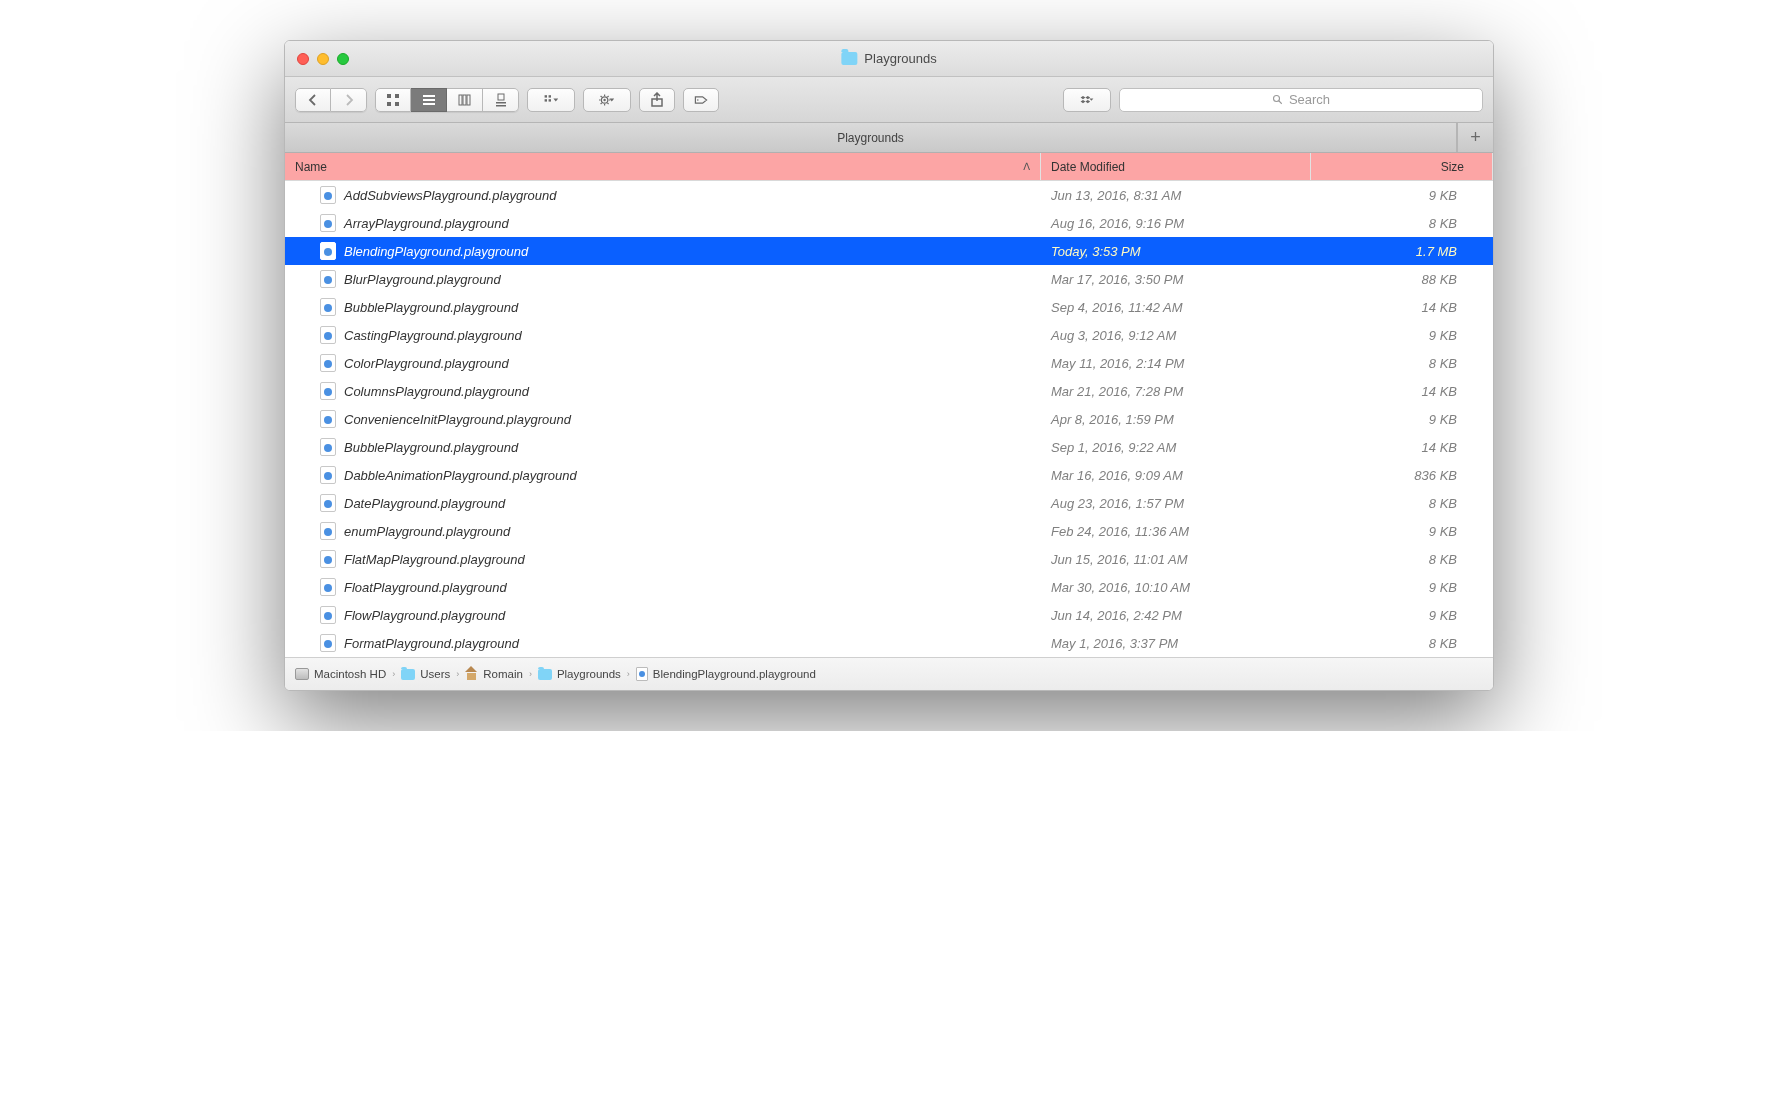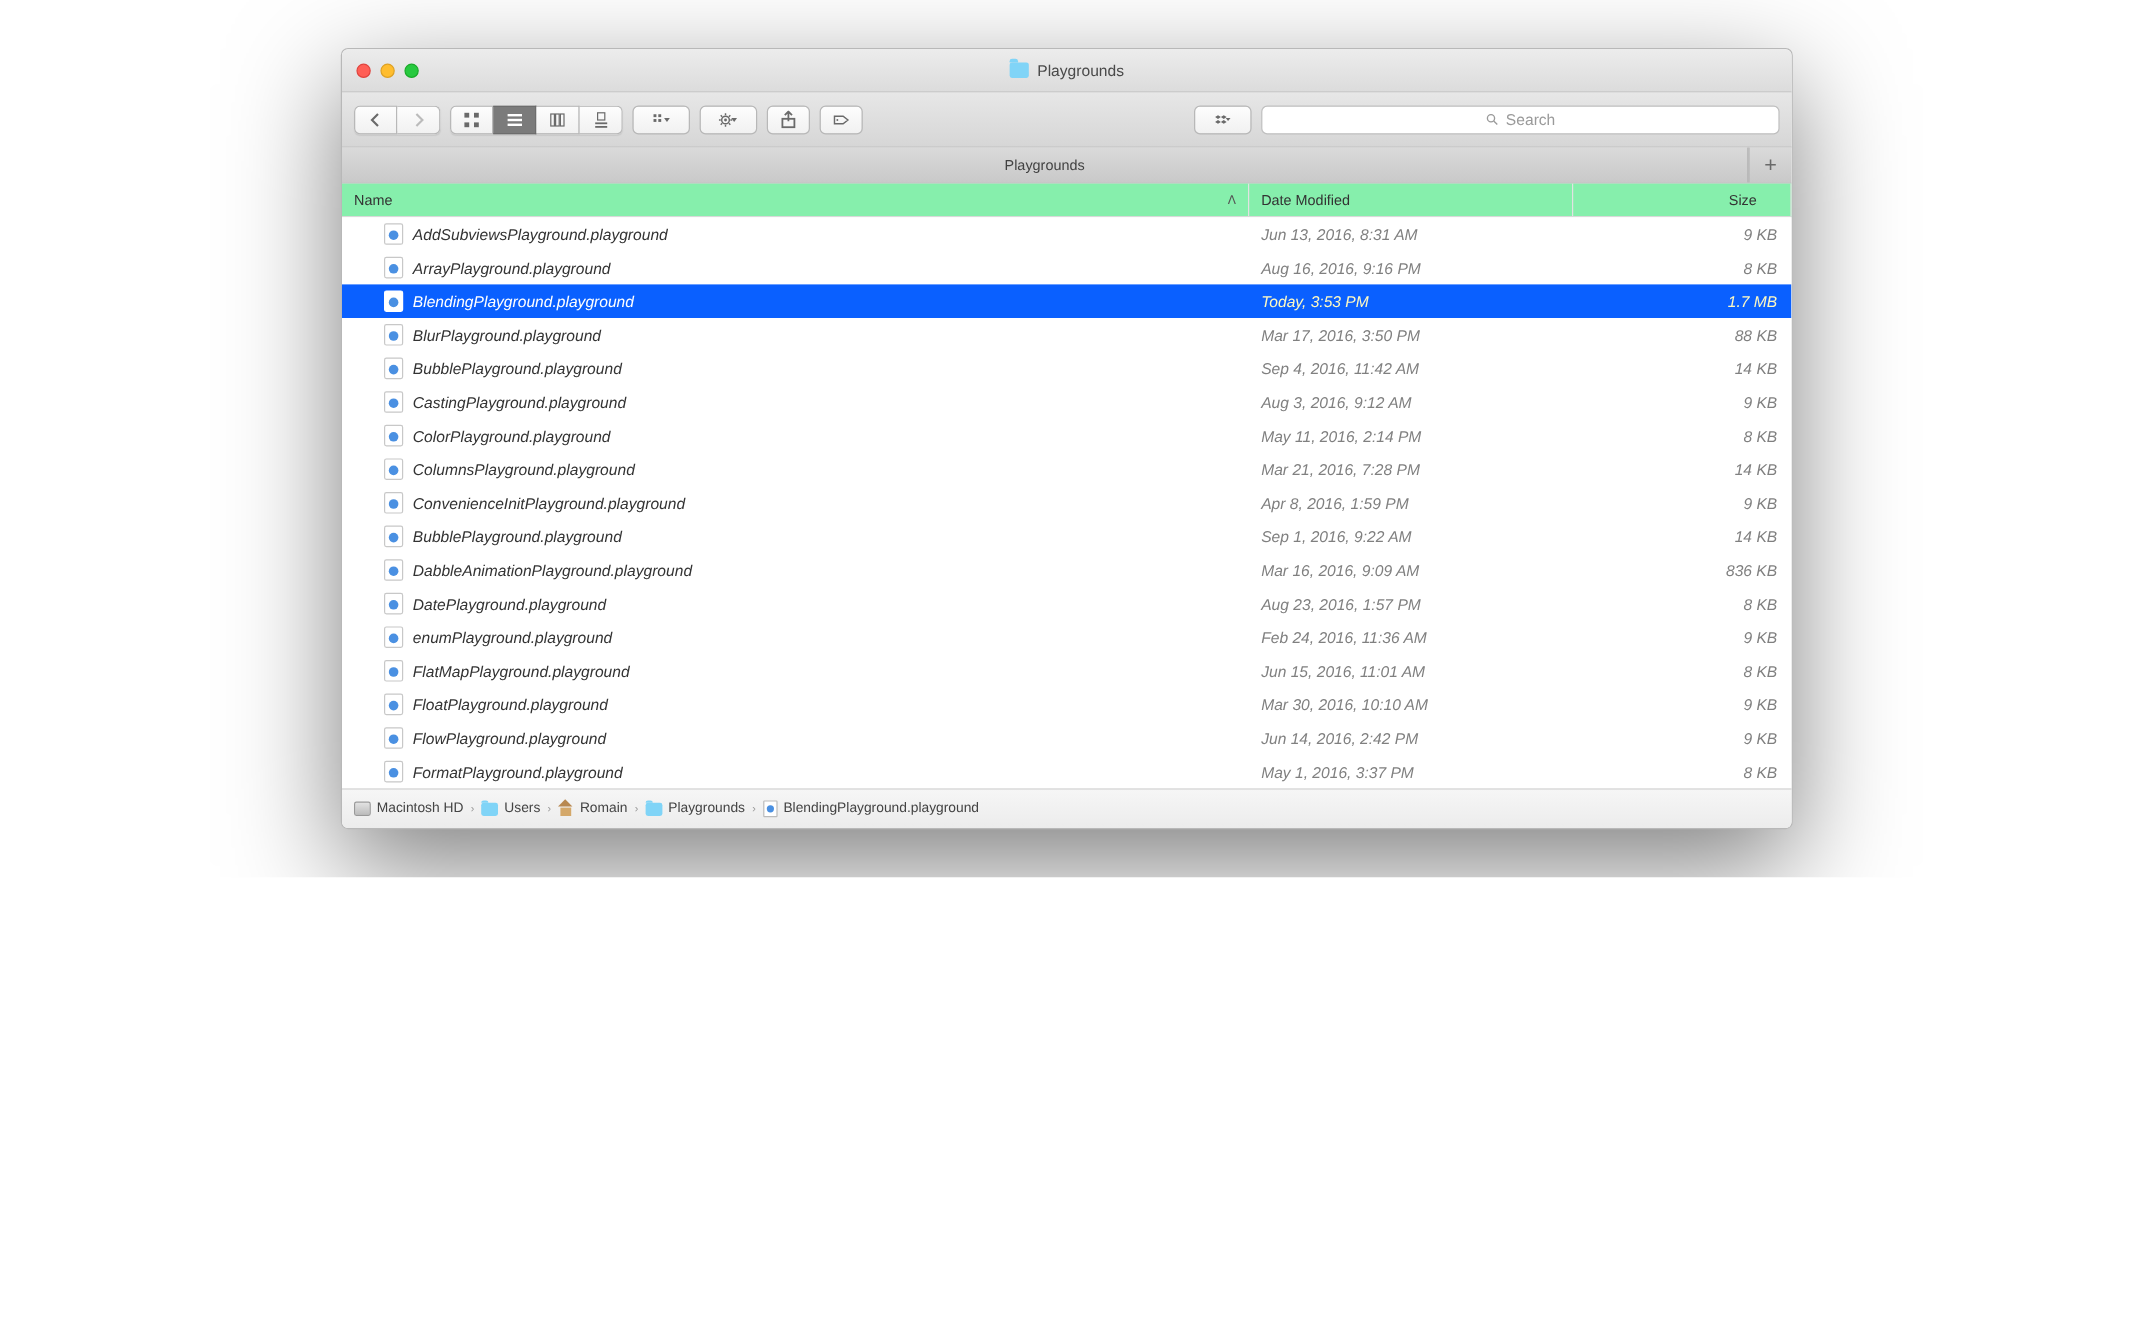--- a/index.html
+++ b/index.html
@@ -90,21 +90,21 @@
 .btn-group .tbtn { border-radius: 0; }
 .btn-group .tbtn:first-child { border-radius: 5px 0 0 5px; }
 .btn-group .tbtn:last-child { border-radius: 0 5px 5px 0; }
 .btn-group .tbtn + .tbtn { border-left: none; }
 .tbtn.single { border-radius: 5px; }
 .tbtn.active { background: #7b7b7b; color: #fff; border-color: #6a6a6a; }
 .tbtn svg { width: 16px; height: 16px; }
 .spacer { flex: 1; }
 .searchbox {
   display: flex; align-items: center;
-  height: 24px; width: 432px;
+  height: 24px; width: 364px;
   background: #fff;
   border: 1px solid #bfbfbf;
   border-radius: 5px;
   padding: 0 8px;
   color: #9a9a9a;
   font-size: 13px;
   justify-content: center;
   gap: 5px;
 }
 .searchbox svg { width: 12px; height: 12px; fill: #9a9a9a; }
@@ -128,21 +128,21 @@
 .newtab {
   width: 36px;
   display: flex; align-items: center; justify-content: center;
   color: #6a6a6a;
   font-size: 18px;
   border-left: 1px solid #b5b5b5;
 }
 
 .columns {
   height: 28px;
-  background: #86efac;
+  background: #fca5a5;
   border-bottom: 1px solid #d9d9d9;
   display: flex;
   align-items: center;
   font-size: 12px;
   color: #333;
 }
 .col { padding: 0 10px; display: flex; align-items: center; height: 100%; border-right: 1px solid #e2e2e2; }
 .col.name { flex: 0 0 756px; justify-content: space-between; }
 .col.date { flex: 0 0 270px; }
 .col.size { flex: 1; justify-content: flex-end; padding-right: 28px; }
@@ -154,21 +154,21 @@
   display: flex;
   align-items: center;
   font-size: 13px;
   color: #333;
 }
 .row.selected { background: #0a60ff; color: #fff; }
 .row.selected .cell.date, .row.selected .cell.size { color: #fef9c3; }
 .cell { padding: 0 10px; display: flex; align-items: center; height: 100%; }
 .cell.name { flex: 0 0 756px; gap: 8px; padding-left: 35px; }
 .cell.date { flex: 0 0 270px; color: #808080; }
-.cell.size { flex: 1; justify-content: flex-end; color: #808080; padding-right: 12px; }
+.cell.size { flex: 1; justify-content: flex-end; color: #808080; padding-right: 36px; }
 .ficon {
   width: 16px; height: 18px;
   background: #fff;
   border: 1px solid #c8c8c8;
   border-radius: 2px;
   position: relative;
   flex-shrink: 0;
 }
 .ficon:after {
   content: '';

